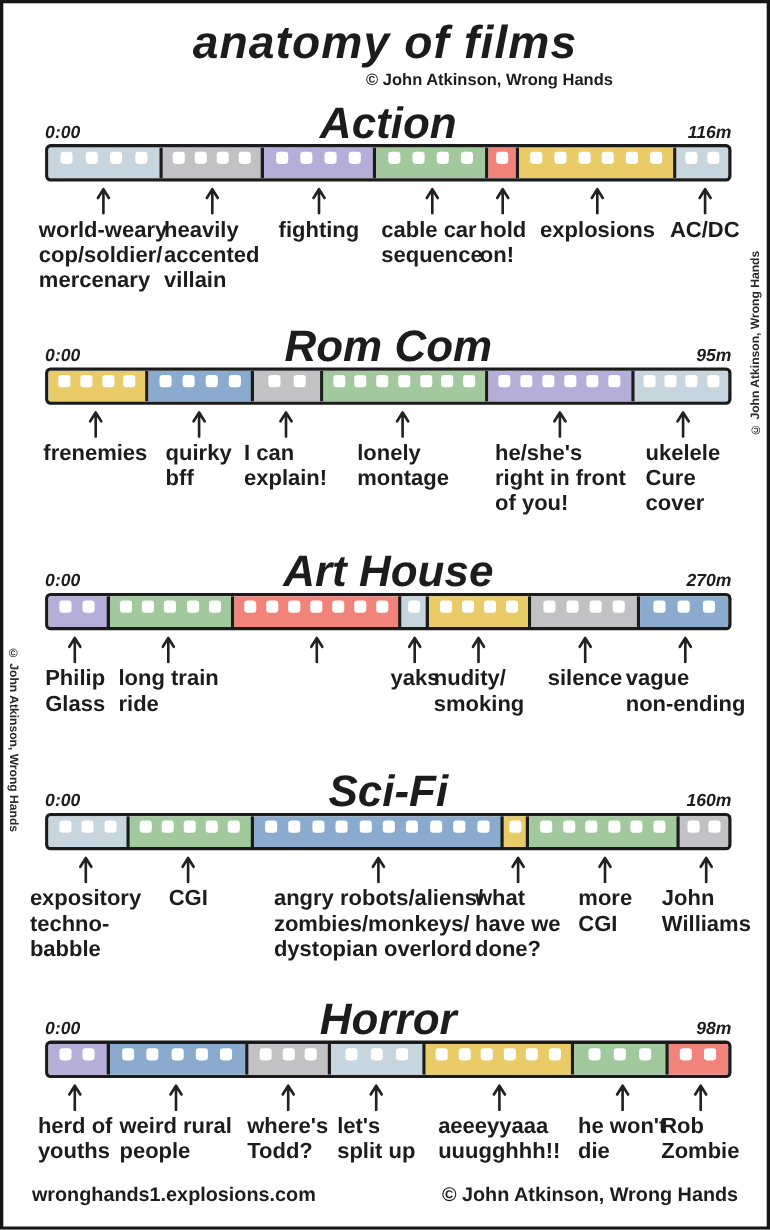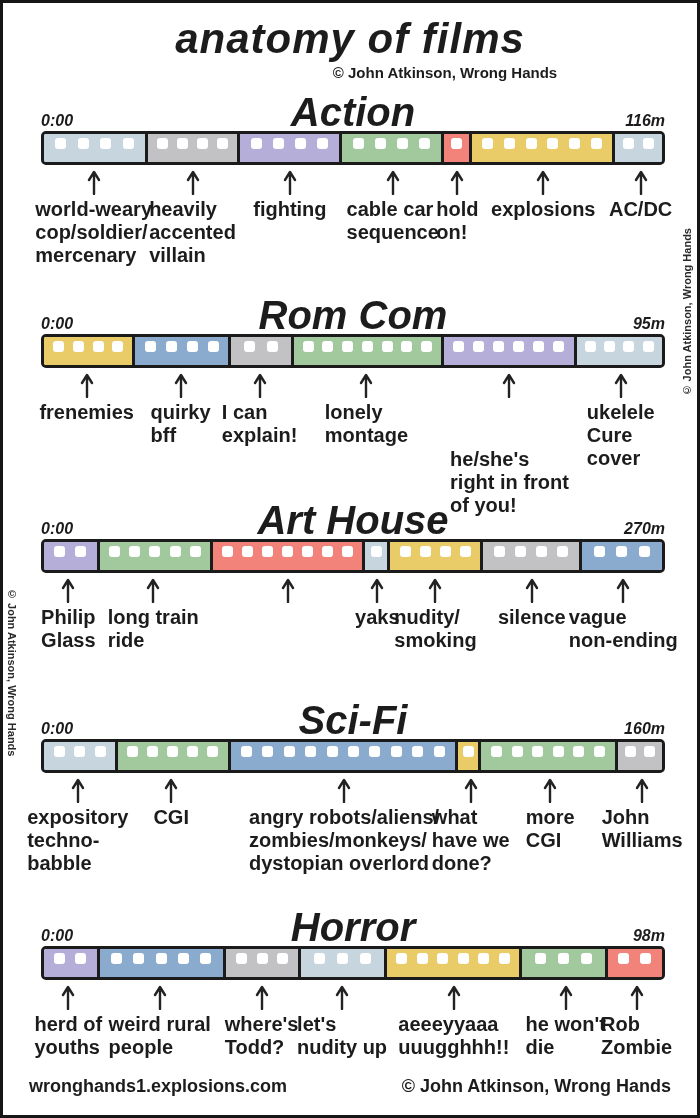--- a/index.html
+++ b/index.html
@@ -214,21 +214,21 @@
           <div class="seg-label" style="left: 35.03%;">I can
 explain!</div>
           <div class="arrow" style="left: 52.15%;"><svg width="16" height="26" viewBox="0 0 16 26">
               <path d="M8 25 L8 5 M3 11 L8 3 L13 11" stroke="#222" stroke-width="2.4" fill="none" stroke-linecap="round" stroke-linejoin="round"></path>
             </svg></div>
           <div class="seg-label" style="left: 52.15%;">lonely
 montage</div>
           <div class="arrow" style="left: 75.08%;"><svg width="16" height="26" viewBox="0 0 16 26">
               <path d="M8 25 L8 5 M3 11 L8 3 L13 11" stroke="#222" stroke-width="2.4" fill="none" stroke-linecap="round" stroke-linejoin="round"></path>
             </svg></div>
-          <div class="seg-label" style="left: 75.08%; margin-top: 47px;">he/she's
+          <div class="seg-label" style="left: 75.08%;">he/she's
 right in front
 of you!</div>
           <div class="arrow" style="left: 92.91%;"><svg width="16" height="26" viewBox="0 0 16 26">
               <path d="M8 25 L8 5 M3 11 L8 3 L13 11" stroke="#222" stroke-width="2.4" fill="none" stroke-linecap="round" stroke-linejoin="round"></path>
             </svg></div>
           <div class="seg-label" style="left: 92.91%;">ukelele
 Cure
 cover</div>
         </div>
       </div>
@@ -495,21 +495,21 @@
 people</div>
           <div class="arrow" style="left: 35.35%;"><svg width="16" height="26" viewBox="0 0 16 26">
               <path d="M8 25 L8 5 M3 11 L8 3 L13 11" stroke="#222" stroke-width="2.4" fill="none" stroke-linecap="round" stroke-linejoin="round"></path>
             </svg></div>
           <div class="seg-label" style="left: 35.35%;">where's
 Todd?</div>
           <div class="arrow" style="left: 48.25%;"><svg width="16" height="26" viewBox="0 0 16 26">
               <path d="M8 25 L8 5 M3 11 L8 3 L13 11" stroke="#222" stroke-width="2.4" fill="none" stroke-linecap="round" stroke-linejoin="round"></path>
             </svg></div>
           <div class="seg-label" style="left: 48.25%;">let's
-nudity up</div>
+split up</div>
           <div class="arrow" style="left: 66.16%;"><svg width="16" height="26" viewBox="0 0 16 26">
               <path d="M8 25 L8 5 M3 11 L8 3 L13 11" stroke="#222" stroke-width="2.4" fill="none" stroke-linecap="round" stroke-linejoin="round"></path>
             </svg></div>
           <div class="seg-label" style="left: 66.16%;">aeeeyyaaa
 uuugghhh!!</div>
           <div class="arrow" style="left: 84.08%;"><svg width="16" height="26" viewBox="0 0 16 26">
               <path d="M8 25 L8 5 M3 11 L8 3 L13 11" stroke="#222" stroke-width="2.4" fill="none" stroke-linecap="round" stroke-linejoin="round"></path>
             </svg></div>
           <div class="seg-label" style="left: 84.08%;">he won't
 die</div>

